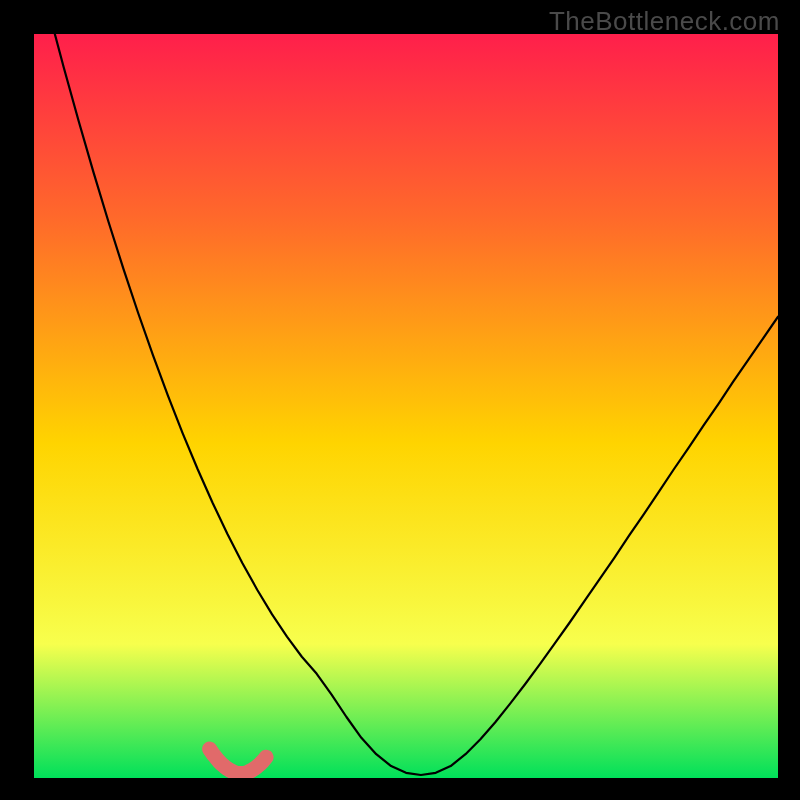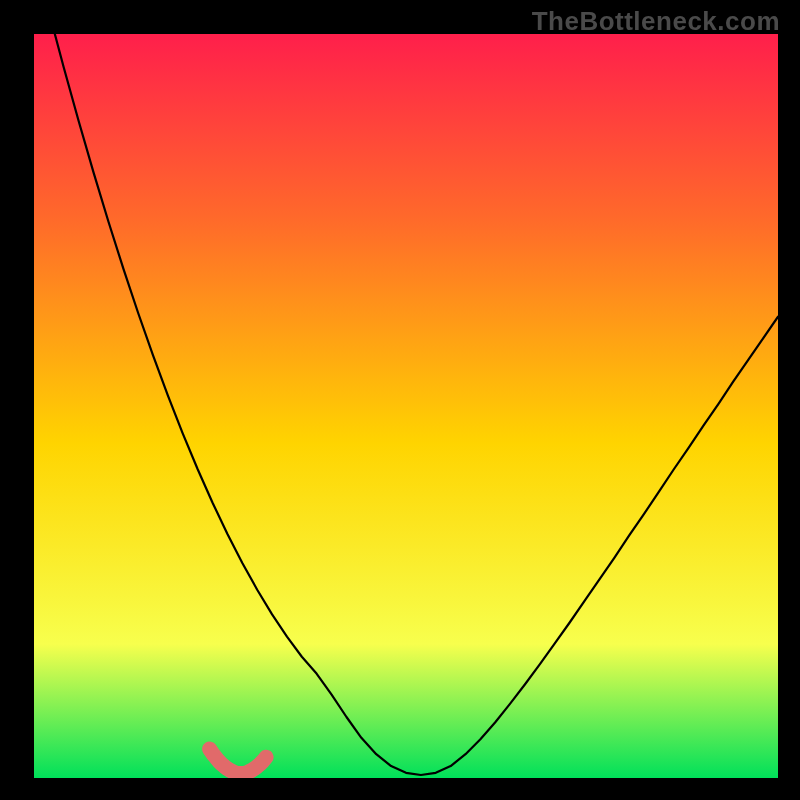--- a/index.html
+++ b/index.html
@@ -23,21 +23,21 @@
     top: 34px;
     width: 744px;
     height: 744px;
   }
   .watermark {
     position: absolute;
     top: 6px;
     right: 20px;
     color: #4a4a4a;
     font-size: 26px;
-    font-weight: 700;
+    font-weight: 400;
     letter-spacing: 0.5px;
     font-family: Arial, Helvetica, sans-serif;
   }
   svg { display: block; }
 </style>
 </head>
 <body>
 
 <div class="frame">
   <div class="watermark">TheBottleneck.com</div>

